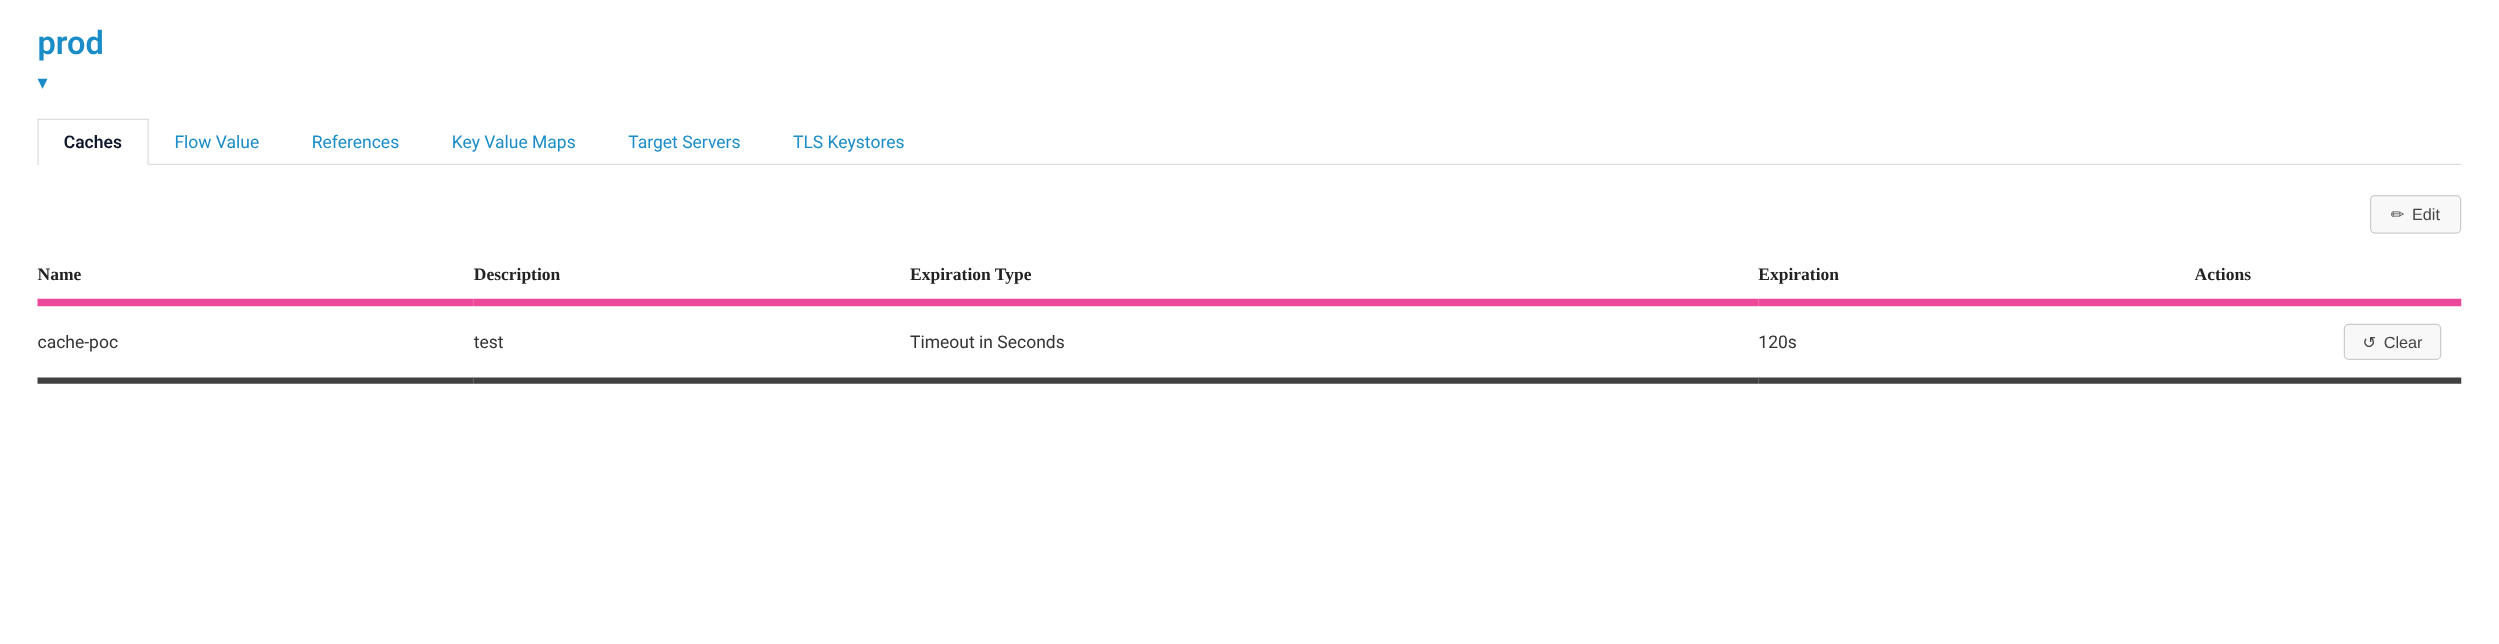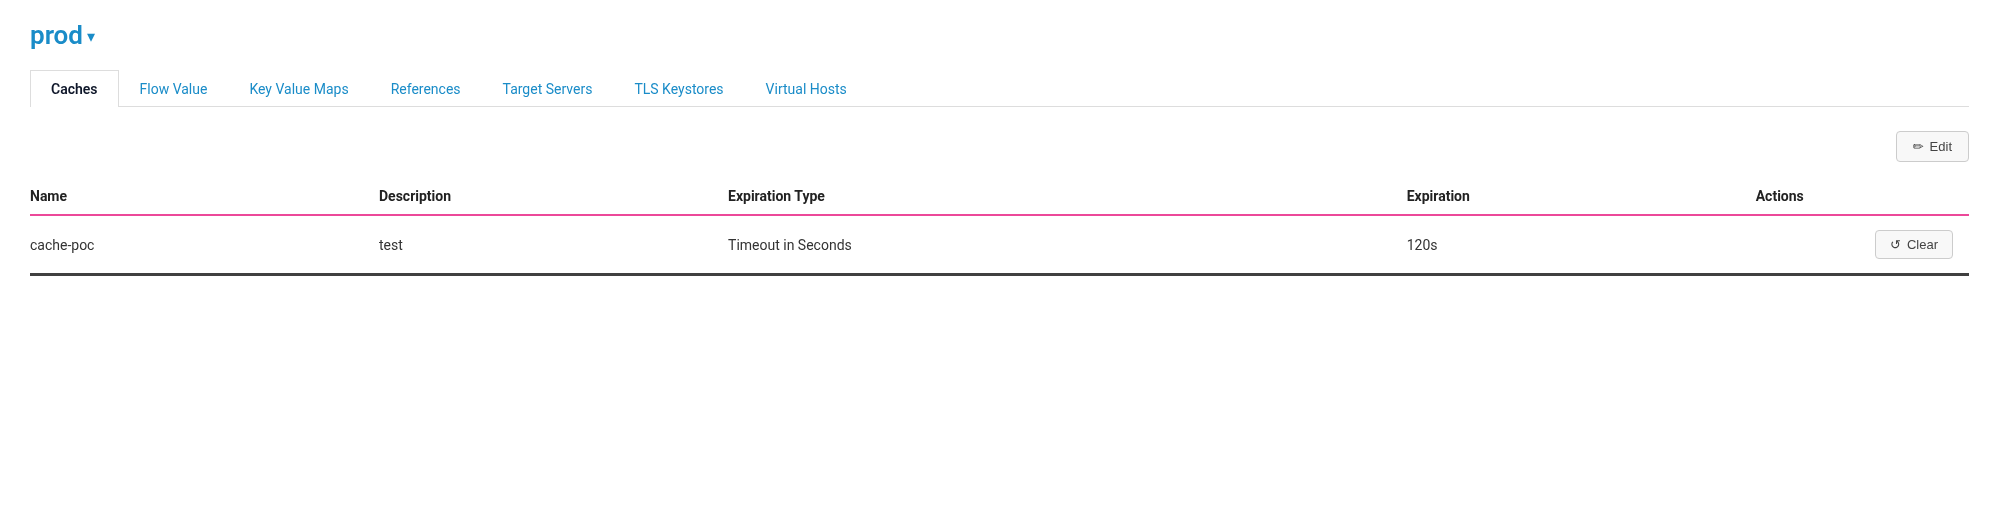--- a/index.html
+++ b/index.html
@@ -28,23 +28,23 @@
     }
 
     .page-title {
       font-size: 26px;
       font-weight: 700;
       color: #222;
     }
 
     .env-selector {
       display: flex;
-      align-items: center;
       gap: 4px;
       cursor: pointer;
+      flex-direction: column;
     }
 
     .env-name {
       font-size: 26px;
       font-weight: 600;
       color: #1a8cc8;
     }
 
     .dropdown-arrow {
       color: #1a8cc8;
@@ -104,36 +104,37 @@
     .pencil-icon {
       font-size: 13px;
     }
 
     .data-table {
       width: 100%;
       border-collapse: collapse;
     }
 
     .data-table thead tr {
-      border-bottom: 2px solid #ec4899;
+      border-bottom: 6px solid #ec4899;
+      font-family: Liberation Serif, serif;
     }
 
     .data-table th {
       text-align: left;
       padding: 10px 16px 10px 0;
       font-weight: 700;
       font-size: 14px;
       color: #222;
     }
 
     .data-table td {
       padding: 14px 16px 14px 0;
       font-size: 14px;
       color: #333;
-      border-bottom: 3px solid #404040;
+      border-bottom: 5px solid #404040;
     }
 
     .col-name { width: 18%; }
     .col-description { width: 18%; margin-left: 44px; }
     .col-expiration-type { width: 35%; }
     .col-expiration { width: 18%; }
     .col-actions { width: 11%; text-align: right; }
 
     .clear-button {
       display: inline-flex;
@@ -161,25 +162,24 @@
     <div class="env-selector">
       <span class="env-name">prod</span>
       <span class="dropdown-arrow">▾</span>
     </div>
   </div>
 
   <div class="tabs-container">
     <ul class="tabs-list">
       <li class="tab-item active">Caches</li>
       <li class="tab-item">Flow Value</li>
+      <li class="tab-item">References</li>
       <li class="tab-item">Key Value Maps</li>
-      <li class="tab-item">References</li>
       <li class="tab-item">Target Servers</li>
       <li class="tab-item">TLS Keystores</li>
-      <li class="tab-item">Virtual Hosts</li>
     </ul>
   </div>
 
   <div class="toolbar">
     <button class="edit-button">
       <span class="pencil-icon">✏</span>
       <span>Edit</span>
     </button>
   </div>
 

